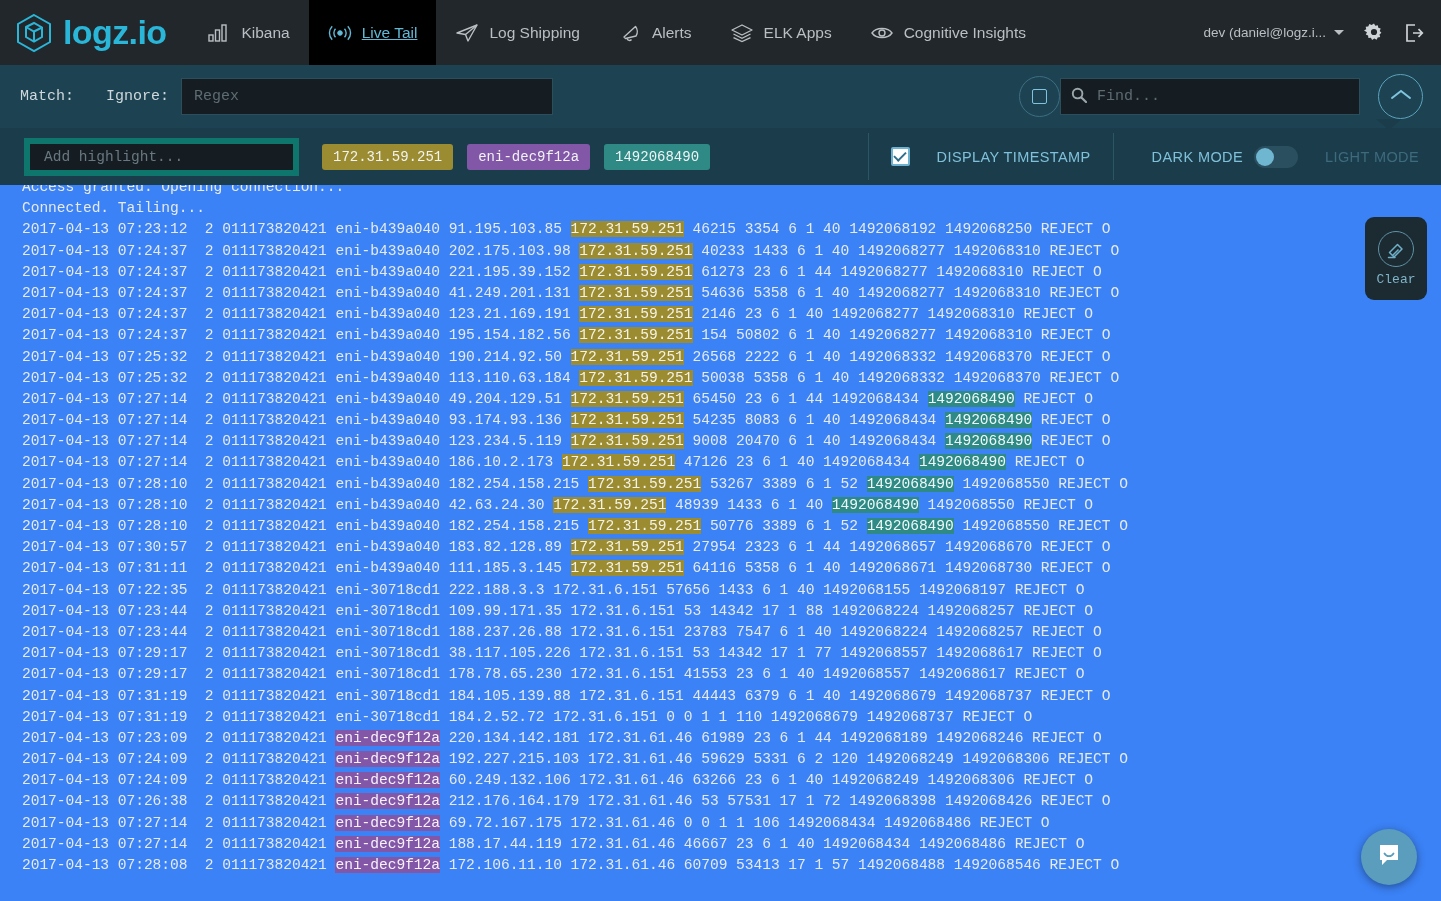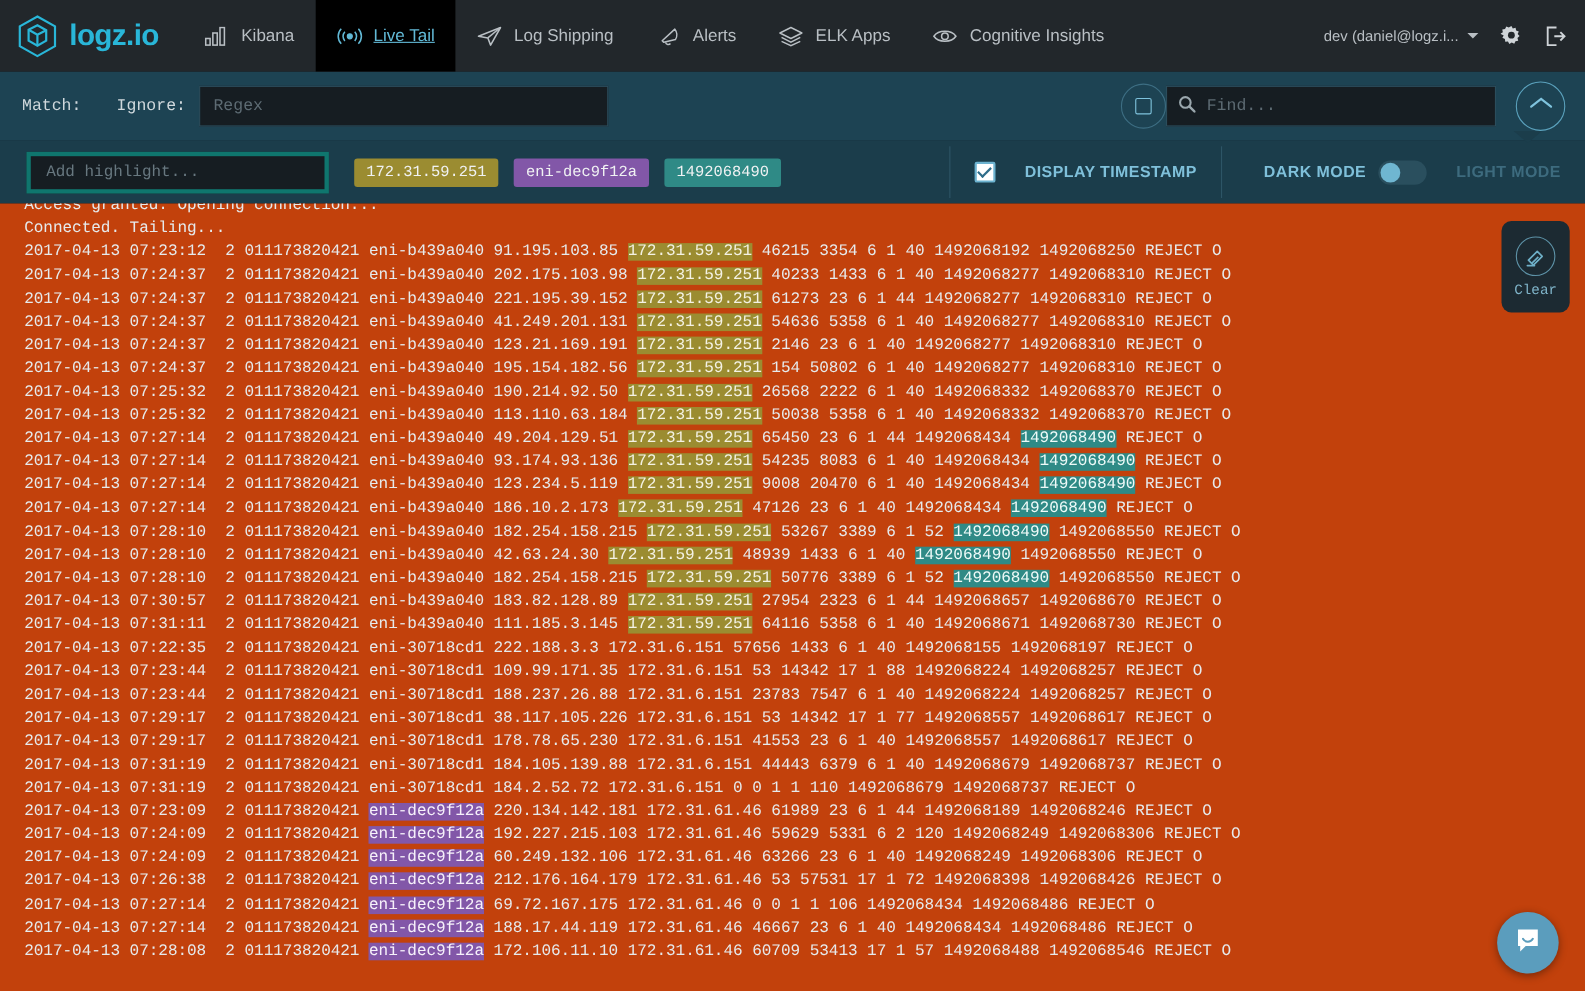--- a/index.html
+++ b/index.html
@@ -20,21 +20,21 @@
     align-items: stretch;
     position: relative;
   }
   .logo-wrap {
     display: flex; align-items: center;
     padding: 0 22px 0 14px;
     gap: 9px;
   }
   .logo-mark { width: 40px; height: 42px; flex: none; }
   .logo-text {
-    font-size: 27px; font-weight: bold;
+    font-size: 34px; font-weight: bold;
     color: #29b6d8; letter-spacing: -0.6px;
   }
   .nav-item {
     display: flex; align-items: center;
     gap: 10px;
     padding: 0 19px;
     color: #b9bfc4;
     font-size: 15.5px;
     cursor: pointer;
     white-space: nowrap;
@@ -134,21 +134,21 @@
     background: #1b3d4b;
     display: flex;
     align-items: center;
     padding: 0 0 0 24px;
     position: relative;
   }
   #highlight-input {
     width: 275px;
     height: 38px;
     background: #161d22;
-    border: 4px solid #0f766e;
+    border: 6px solid #0f766e;
     color: #e3e8ea;
     font-family: "Liberation Mono", monospace;
     font-size: 14.5px;
     padding: 0 14px;
     outline: none;
   }
   #highlight-input::placeholder { color: #687880; }
   .chips { display: flex; gap: 14px; margin-left: 23px; }
   .chip {
     font-family: "Liberation Mono", monospace;
@@ -185,21 +185,21 @@
   .checkbox::after {
     content: "";
     width: 10px; height: 5px;
     border-left: 2.4px solid #2f6d8a;
     border-bottom: 2.4px solid #2f6d8a;
     transform: rotate(-45deg) translate(1px,-1px);
   }
   .opt-label {
     color: #7fc0da;
     font-size: 14.5px;
-    font-weight: bold;
+    font-weight: normal;
     letter-spacing: 0.4px;
     white-space: nowrap;
     padding-left: 16px;
   }
   .opt-label.dim { color: #3d6b7e; }
   .toggle {
     width: 44px; height: 22px;
     border-radius: 11px;
     background: #2a4f5e;
     position: relative;
@@ -220,21 +220,21 @@
     width: 0; height: 0;
     border-left: 13px solid transparent;
     border-right: 13px solid transparent;
     border-top: 11px solid #1b3d4b;
   }
 
   
   .logarea {
     position: relative;
     height: 716px;
-    background: #c2410c;
+    background: #3b82f6;
     overflow: hidden;
     padding-left: 22px;
   }
   .logscroll {
     position: absolute;
     top: -8px; left: 22px; right: 0;
     font-family: "Liberation Mono", monospace;
     font-size: 14.6px;
     line-height: 21.2px;
     color: #e6eaec;
@@ -242,21 +242,21 @@
     letter-spacing: -0.05px;
   }
   .logline { height: 21.2px; }
   .hl-gold  { background: #9b8c31; color: #f4f2e4; }
   .hl-purple{ background: #8257a8; color: #f6f1fa; }
   .hl-teal  { background: #2f8a86; color: #eefaf8; }
 
   
   .clear-btn {
     position: absolute;
-    top: 16px; right: 14px;
+    top: 32px; right: 14px;
     width: 62px; height: 83px;
     background: #1c2a32;
     border-radius: 9px;
     display: flex; flex-direction: column;
     align-items: center; justify-content: center;
     gap: 5px;
     cursor: pointer;
     text-align: center;
   }
   .clear-circle {

